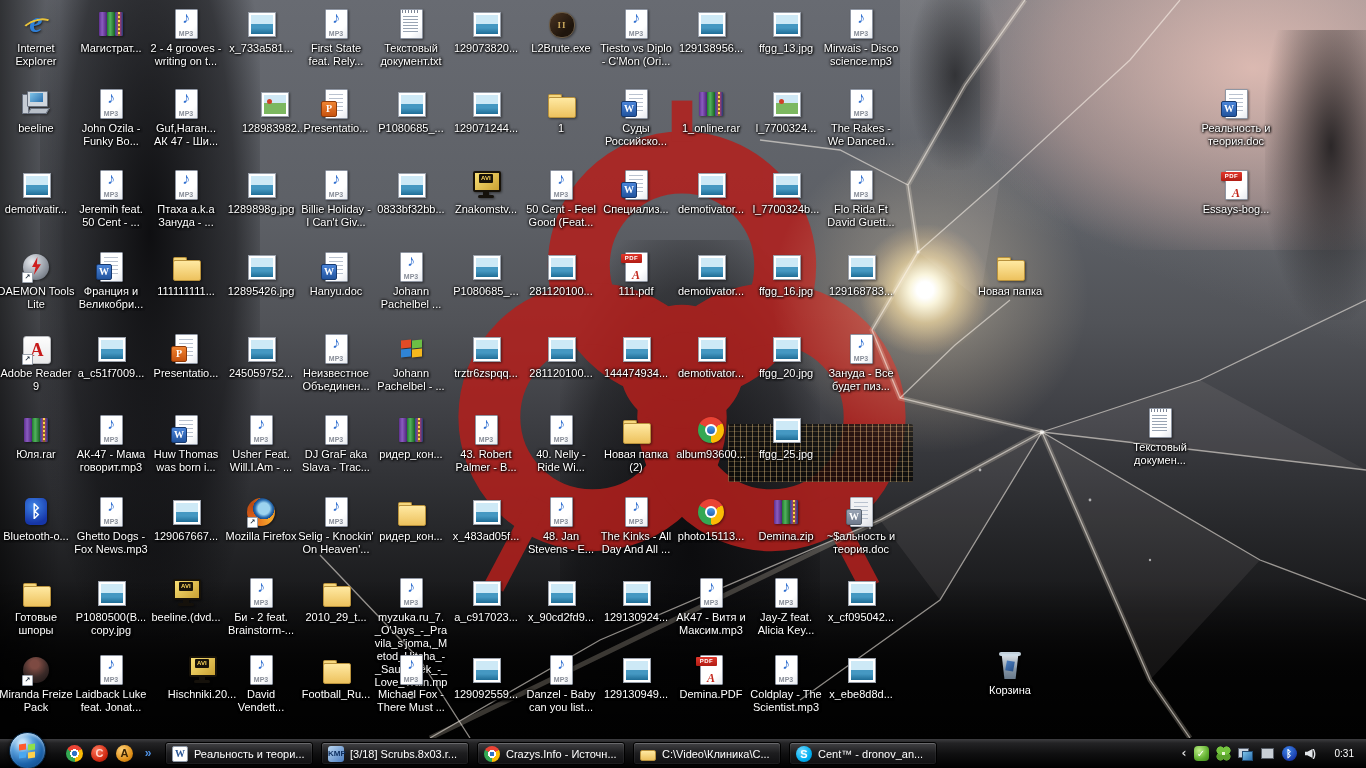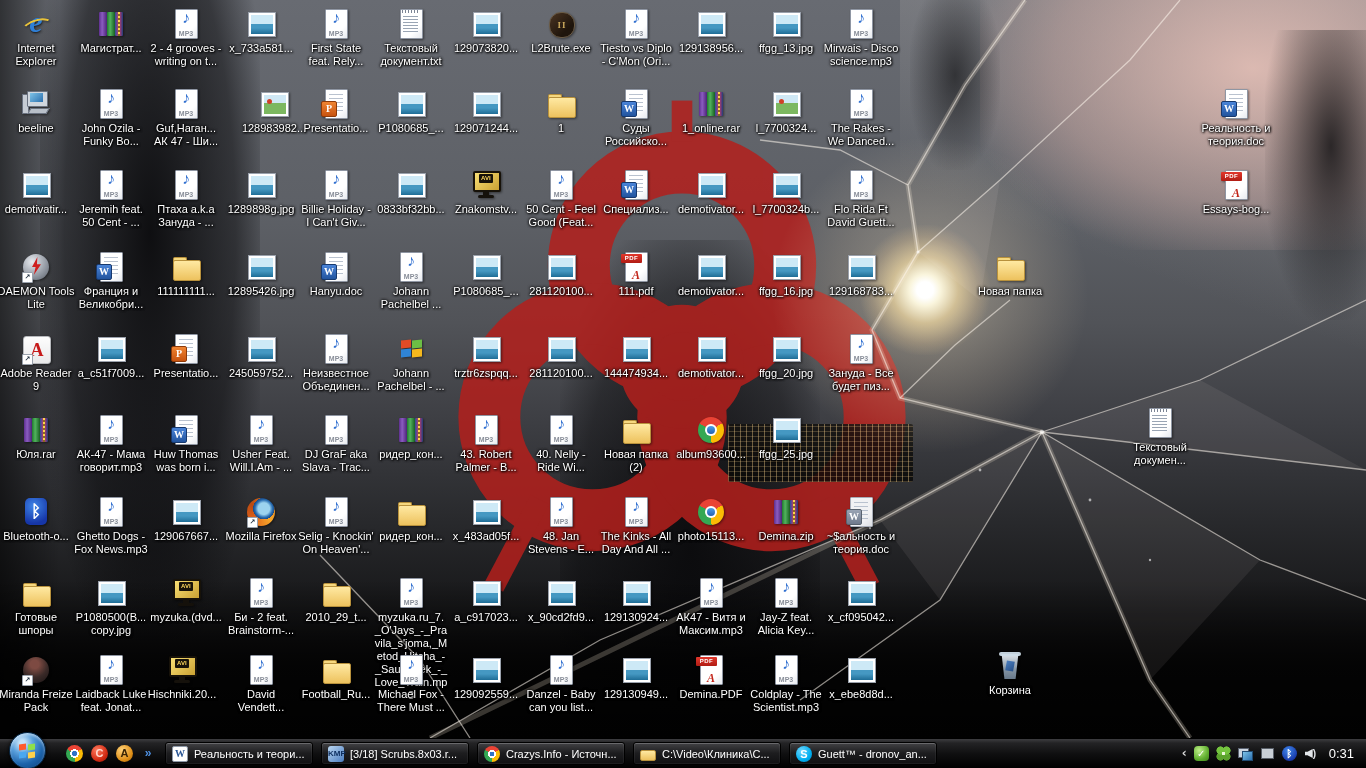--- a/index.html
+++ b/index.html
@@ -130,21 +130,21 @@
     radial-gradient(circle at 30% 30%,#74c43e 0 26%,transparent 29%),
     radial-gradient(circle at 70% 30%,#74c43e 0 26%,transparent 29%),
     radial-gradient(circle at 30% 70%,#5ba32c 0 26%,transparent 29%),
     radial-gradient(circle at 70% 70%,#5ba32c 0 26%,transparent 29%);}
   .m2a{position:absolute;left:0;top:2px;width:9px;height:8px;background:#cdd6e0;border:1px solid #5a6270;}
   .m2b{position:absolute;left:4px;top:5px;width:9px;height:8px;background:linear-gradient(135deg,#7ec3e8,#2a6fae);border:1px solid #204a72;}
   .tr-mon .m1{position:absolute;left:1px;top:2px;width:11px;height:9px;background:#c9cfd6;border:1px solid #595f68;}
   .tr-bt{border-radius:50%;background:radial-gradient(circle at 40% 30%,#3f86e8,#1636a8 75%);color:#fff;font:bold 10px/15px "DejaVu Sans",sans-serif;}
   .spk{position:absolute;left:1px;top:3px;width:8px;height:9px;background:#e3e6ea;clip-path:polygon(0 30%,35% 30%,100% 0,100% 100%,35% 70%,0 70%);}
   .wav{position:absolute;left:9px;top:0px;color:#e3e6ea;font:bold 10px/15px "Liberation Sans",sans-serif;}
-  .clock{color:#fff;font-size:13px;margin-left:3px;}
+  .clock{color:#fff;font-size:10px;margin-left:9px;}
 </style>
 </head>
 <body>
 
 <div class="desktop">
   <div class="wp wp-skylight"></div>
   <div class="wp wp-pink"></div>
   <div class="wp wp-towerL"></div>
   <div class="wp wp-edgeL"></div>
   <div class="wp wp-towerC"></div>
@@ -921,21 +921,21 @@
         <div class="lbl">P1080500(B...
 copy.jpg</div>
       </div>
       <div class="di" style="left: 142px; top: 577px;">
         <div class="g">
           <span class="scr"></span>
           <span class="avib">AVI</span>
           <span class="stand"></span>
           <span class="mbase"></span>
         </div>
-        <div class="lbl">myzuka.(dvd...</div>
+        <div class="lbl">beeline.(dvd...</div>
       </div>
       <div class="di" style="left: 217px; top: 577px;">
         <div class="g">
           <span class="pg"></span>
           <span class="note">♪</span>
           <span class="mp3t">MP3</span>
         </div>
         <div class="lbl">Би - 2 feat.
 Brainstorm-...</div>
       </div>
@@ -1016,21 +1016,21 @@
       </div>
       <div class="di" style="left: 67px; top: 654px;">
         <div class="g">
           <span class="pg"></span>
           <span class="note">♪</span>
           <span class="mp3t">MP3</span>
         </div>
         <div class="lbl">Laidback Luke
 feat. Jonat...</div>
       </div>
-      <div class="di" style="left: 138px; top: 654px;">
+      <div class="di" style="left: 158px; top: 654px;">
         <div class="g">
           <span class="scr"></span>
           <span class="avib">AVI</span>
           <span class="stand"></span>
           <span class="mbase"></span>
         </div>
         <div class="lbl">Hischniki.20...</div>
       </div>
       <div class="di" style="left: 217px; top: 654px;">
         <div class="g">
@@ -1050,21 +1050,21 @@
       </div>
       <div class="di" style="left: 367px; top: 654px;">
         <div class="g">
           <span class="pg"></span>
           <span class="note">♪</span>
           <span class="mp3t">MP3</span>
         </div>
         <div class="lbl">Michael Fox -
 There Must ...</div>
       </div>
-      <div class="di" style="left: 442px; top: 654px;">
+      <div class="di" style="left: 442px; top: 654px; text-decoration: underline;">
         <div class="g">
           <span class="thumb"></span>
           <span class="sea"></span>
         </div>
         <div class="lbl">129092559...</div>
       </div>
       <div class="di" style="left: 517px; top: 654px;">
         <div class="g">
           <span class="pg"></span>
           <span class="note">♪</span>
@@ -1140,21 +1140,21 @@
       <div class="tbtn">
         <span class="ti ti-chrome"></span>
         <span class="tl">Crazys.Info - Источн...</span>
       </div>
       <div class="tbtn">
         <span class="ti ti-folder"></span>
         <span class="tl">C:\Video\Клиника\C...</span>
       </div>
       <div class="tbtn">
         <span class="ti ti-skype">S</span>
-        <span class="tl">Guett™ - dronov_an...</span>
+        <span class="tl">Cent™ - dronov_an...</span>
       </div>
     </div>
   <div class="tray" id="tray">
       <span class="trch">‹</span>
       <span class="tri tr-check">✓</span>
       <span class="tri tr-clover"></span>
       <span class="tri">
         <span class="m2a"></span>
         <span class="m2b"></span>
       </span>

